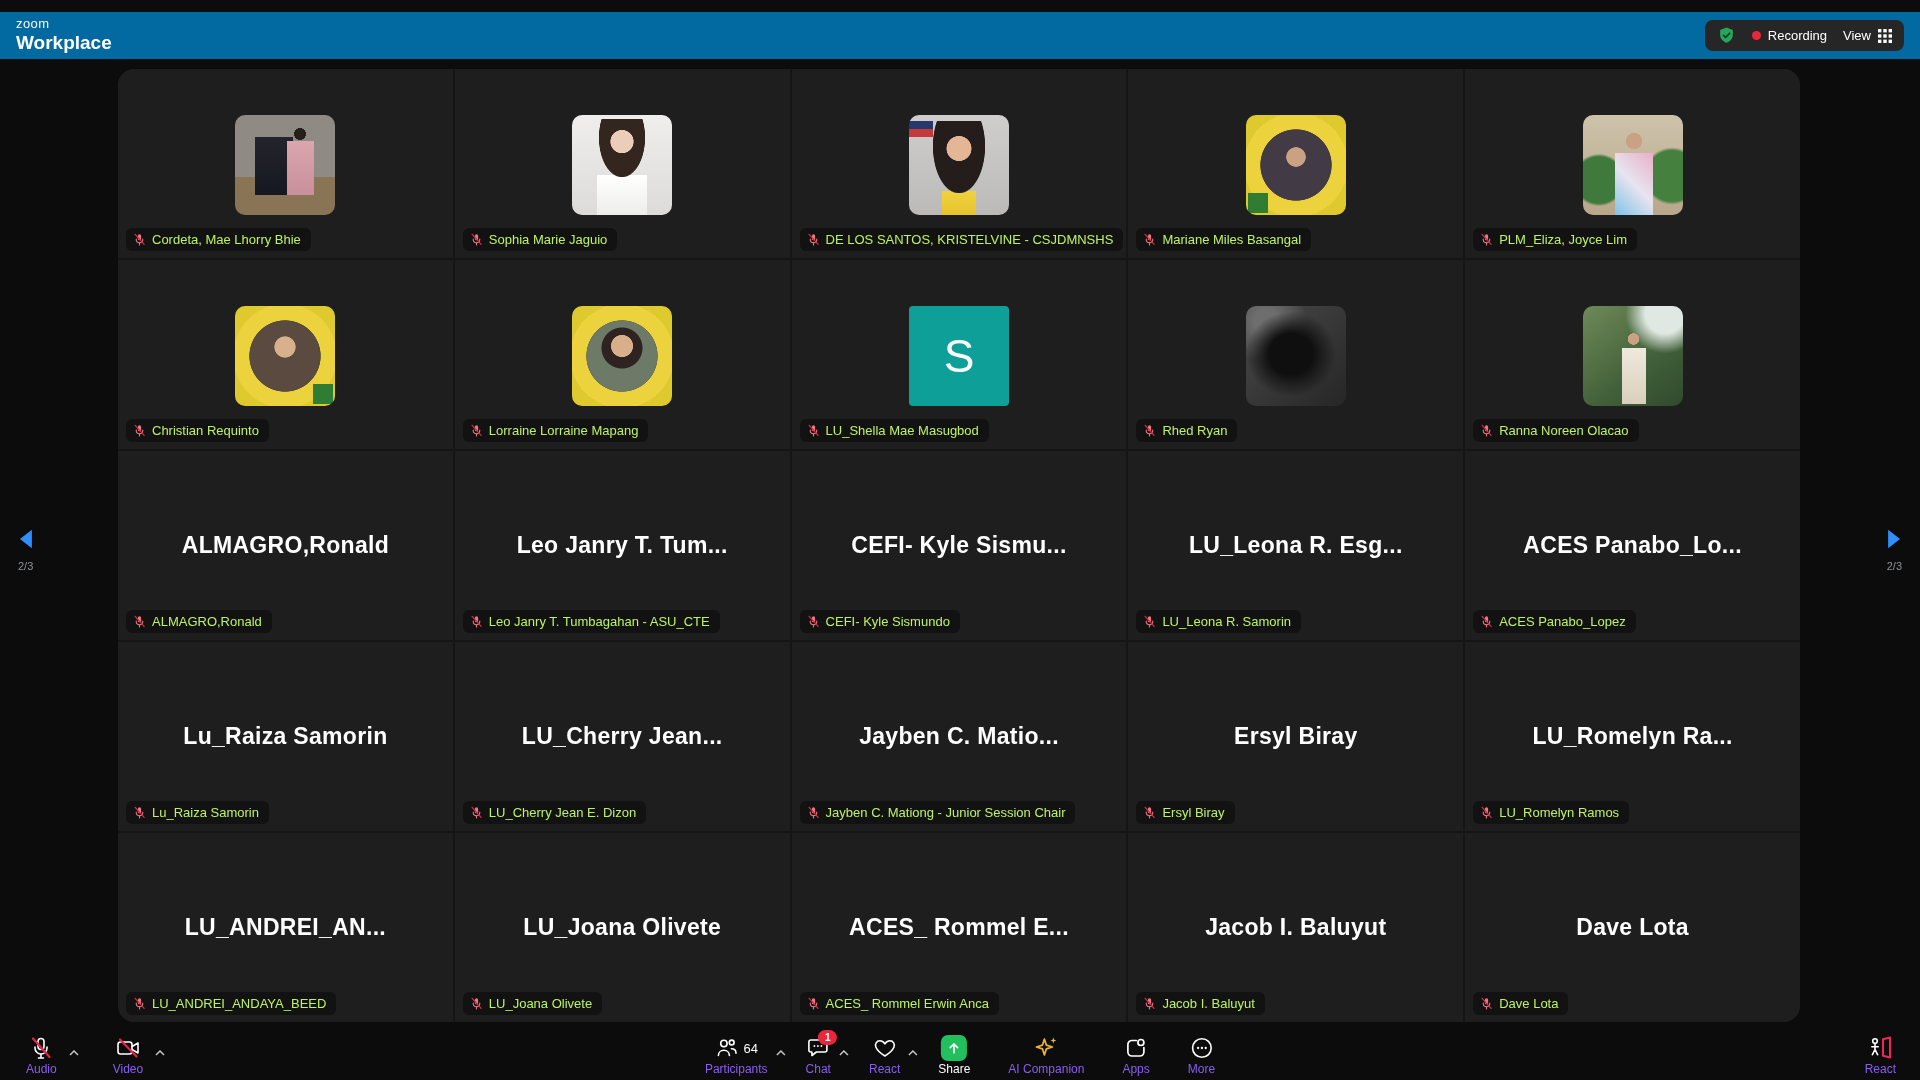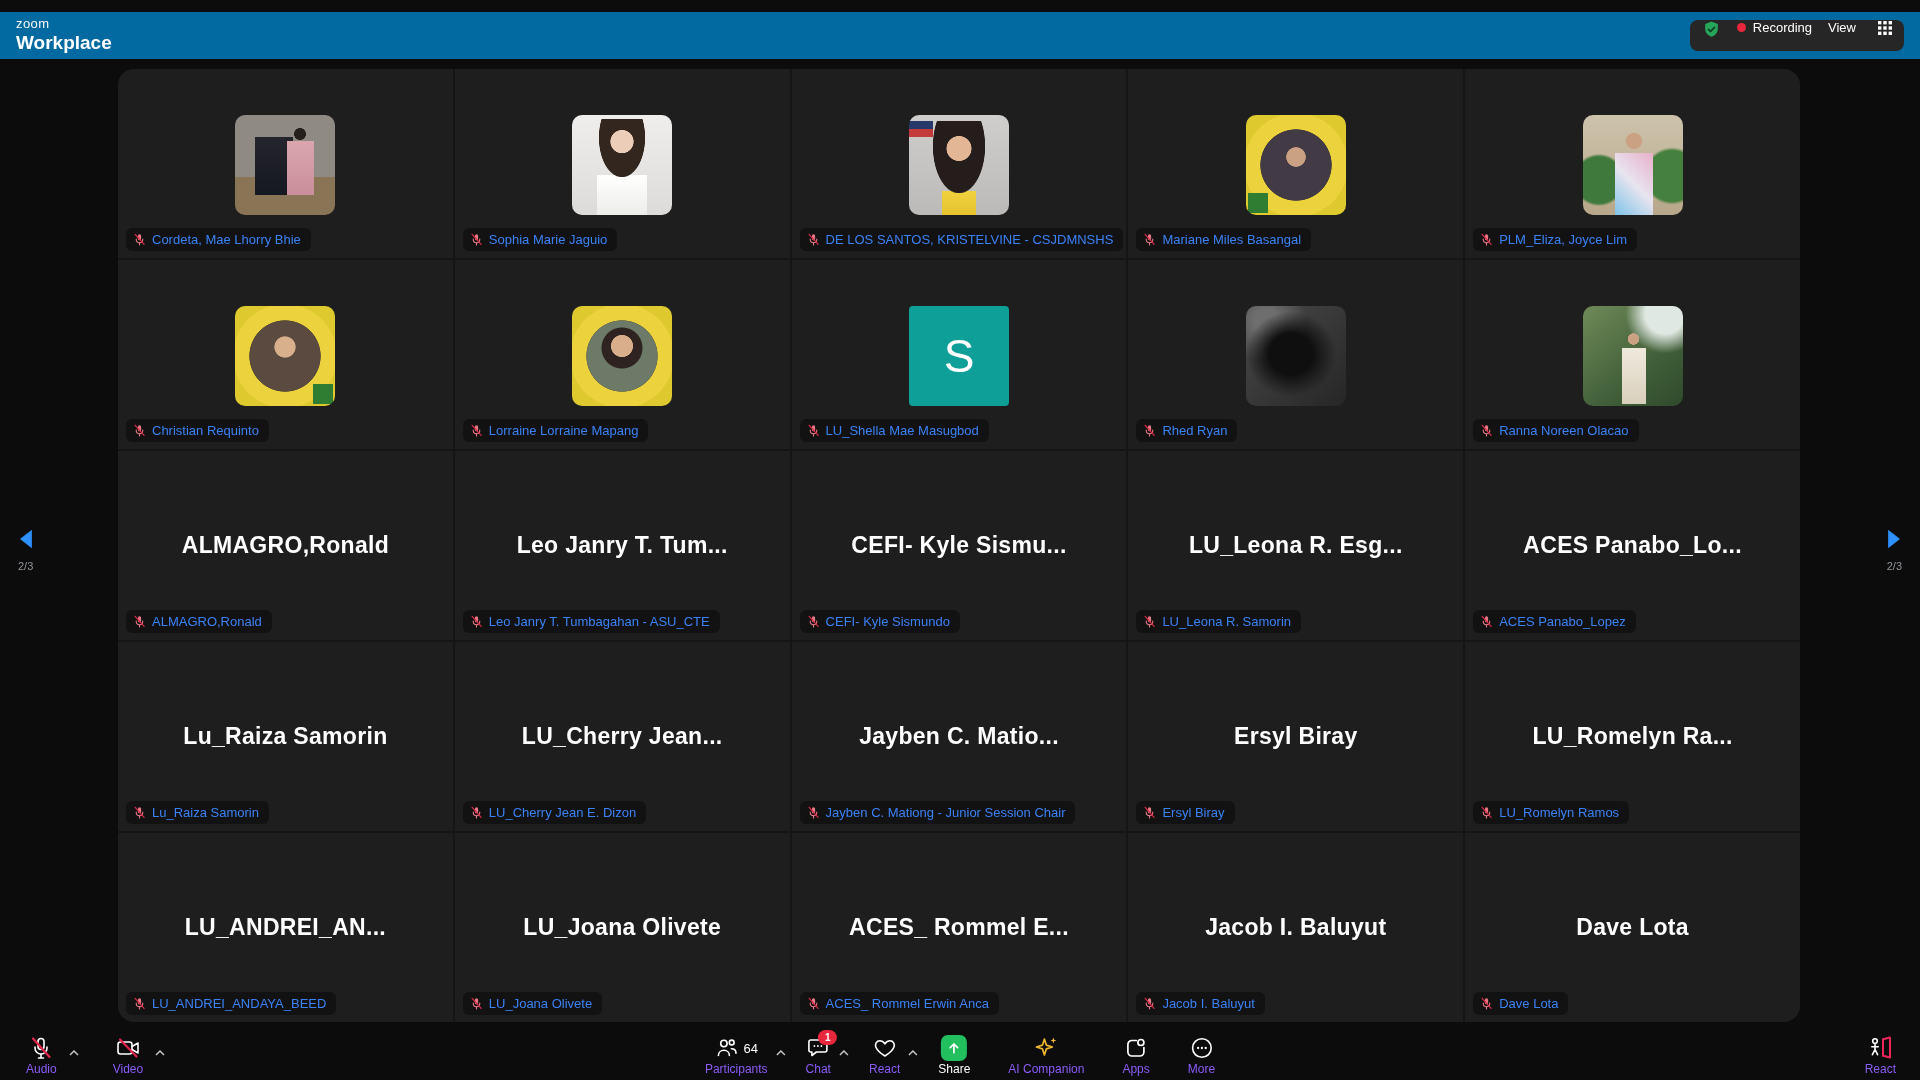--- a/index.html
+++ b/index.html
@@ -4,38 +4,38 @@
 <style>
   html,body{margin:0;padding:0;background:#0c0c0c;width:1920px;height:1080px;overflow:hidden;
     font-family:"Liberation Sans",sans-serif;-webkit-font-smoothing:antialiased;position:relative;color:#fff}
 
   
   .topbar{position:absolute;top:12px;left:0;right:0;height:47px;background:#0369a1}
   .brand{position:absolute;left:16px;top:5px;line-height:1}
   .brand .z{font-size:13px;color:#fafafa;letter-spacing:.4px}
   .brand .w{font-size:19px;font-weight:700;color:#fff;margin-top:3px}
   .top-right{position:absolute;right:16px;top:8px;height:31px;background:#262626;border-radius:8px;
-    display:flex;align-items:flex-start;gap:16px;padding:0 12px}
+    display:flex;align-items:center;gap:16px;padding:0 12px}
   .rec{display:flex;align-items:center;gap:7px;font-size:13px;color:#fff;cursor:default}
   .recdot{width:9px;height:9px;border-radius:50%;background:#e8273d}
-  .viewbtn{display:flex;align-items:center;gap:22px;font-size:13px;color:#fff}
+  .viewbtn{display:flex;align-items:center;gap:7px;font-size:13px;color:#fff}
 
   
   .gallery{position:absolute;left:118px;top:69px;width:1682px;height:953px;background:#151515;
     border-radius:16px;overflow:hidden;display:grid;grid-template-columns:repeat(5,1fr);
     grid-template-rows:repeat(5,1fr);gap:2px}
   .tile{position:relative;background:#1e1e1e}
   .avatar{position:absolute;left:50%;top:46px;transform:translateX(-50%);width:100px;height:100px;
     border-radius:10px;background:#333;background-repeat:no-repeat}
   .avatar.initial{display:flex;align-items:center;justify-content:center;font-size:46px;color:#fff;border-radius:4px}
   .bigname{position:absolute;inset:0;display:flex;align-items:center;justify-content:center;
     font-size:23px;font-weight:700;letter-spacing:.3px;color:#fff;white-space:nowrap}
   .nameplate{position:absolute;left:8px;bottom:7px;display:flex;align-items:center;gap:6px;
     background:rgba(10,10,10,.55);border-radius:6px;padding:4px 10px 4px 7px;font-size:13px;
-    color:#3b82f6;white-space:nowrap;max-width:94%}
+    color:#bef264;white-space:nowrap;max-width:94%}
 
   
   .photo-0{background:
     radial-gradient(circle,#26201c 58%,transparent 62%) 58px 12px/14px 14px no-repeat,
     linear-gradient(#dba6ae,#c98f9b) 52px 26px/27px 54px no-repeat,
     linear-gradient(#23242c,#161821) 20px 22px/38px 58px no-repeat,
     linear-gradient(180deg,#8f8a84 0 62%,#8a7456 62% 100%) 0 0/100% 100% no-repeat}
   .photo-1{background:
     radial-gradient(circle at 50% 45%,#eccdb8 58%,transparent 61%) 38px 14px/24px 28px no-repeat,
     radial-gradient(ellipse at 50% 32%,#33261f 70%,transparent 72%) 27px 4px/46px 58px no-repeat,

